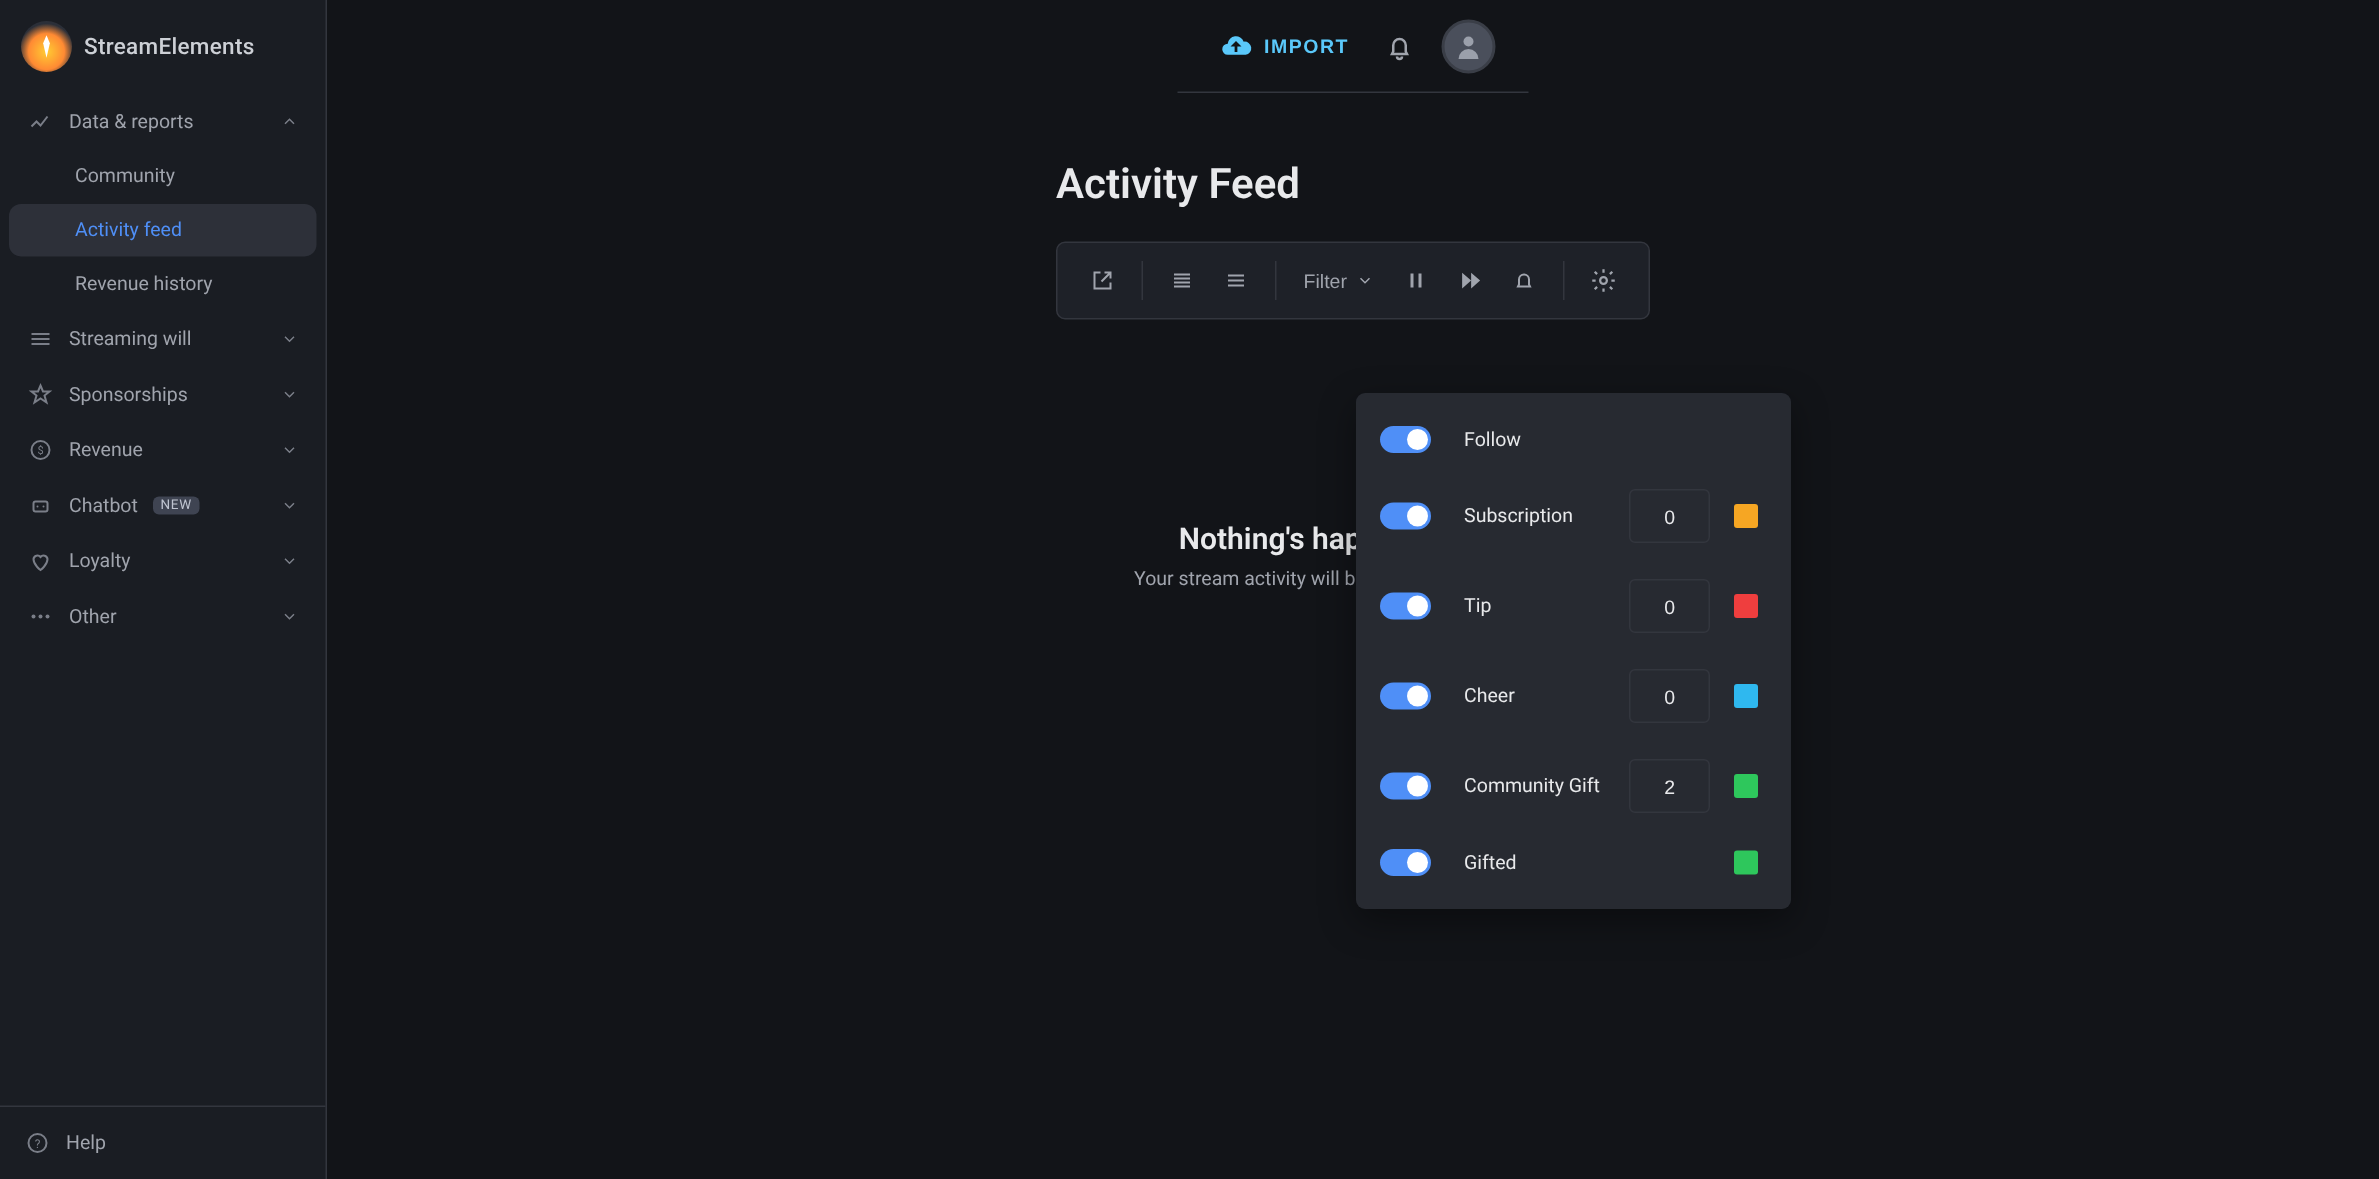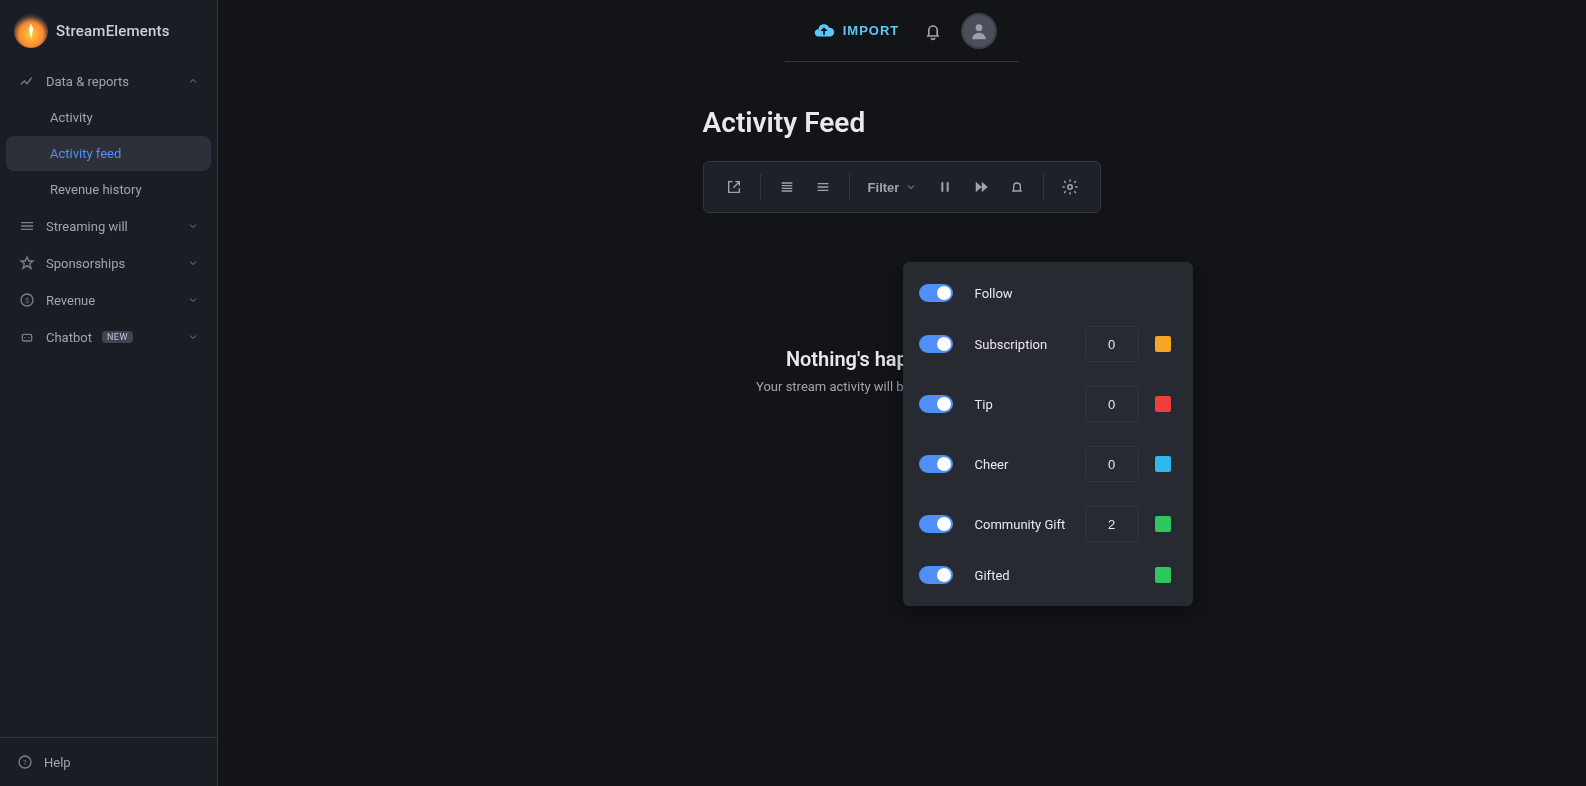--- a/index.html
+++ b/index.html
@@ -107,21 +107,21 @@
   .tb-btn {
     width: 36px; height: 34px; display:flex; align-items:center; justify-content:center;
     color: var(--text-secondary); cursor:pointer; border-radius:4px;
     background:none;border:none;
   }
   .tb-sep { width:1px; height:26px; background: var(--border); margin: 0 8px; }
   .filter-btn {
     display:flex; align-items:center; gap:6px;
     font-size:13px; color: var(--text-secondary); cursor:pointer;
     padding: 6px 10px;
-    background:none;border:none;font-weight:bold;
+    background:none;border:none;
   }
   .tb-right { margin-left:auto; display:flex; align-items:center; }
   
   .empty {
     text-align:center; padding: 50px 20px 80px;
   }
   .empty h2 { font-size:20px; font-weight:600; margin:0 0 8px; color:var(--text-primary);}
   .empty p { font-size:13px; color:var(--text-secondary); margin:0; }
   
   .popover {
@@ -187,21 +187,21 @@
             </svg>
         </span>
         <span>Data &amp; reports</span>
         <span class="chev">
           <svg width="12" height="12" viewBox="0 0 24 24">
               <path stroke="currentColor" stroke-width="2" fill="none" d="M6 15l6-6 6 6"></path>
             </svg>
         </span>
       </div>
       <div class="nav-item nav-sub">
-        <span>Activity</span>
+        <span>Community</span>
       </div>
       <div class="nav-item nav-sub active">
         <span>Activity feed</span>
       </div>
       <div class="nav-item nav-sub">
         <span>Revenue history</span>
       </div>
 
       <div class="nav-section">
         <span class="nav-icon">
@@ -256,21 +256,49 @@
         </span>
         <span>Chatbot</span>
         <span class="badge-new">NEW</span>
         <span class="chev">
           <svg width="12" height="12" viewBox="0 0 24 24">
               <path stroke="currentColor" stroke-width="2" fill="none" d="M6 9l6 6 6-6"></path>
             </svg>
         </span>
       </div>
 
-
+      <div class="nav-section">
+        <span class="nav-icon">
+          <svg width="16" height="16" viewBox="0 0 24 24">
+              <path stroke="currentColor" stroke-width="2" fill="none" d="M12 21s-7-5-7-11a4 4 0 0 1 7-2 4 4 0 0 1 7 2c0 6-7 11-7 11z"></path>
+            </svg>
+        </span>
+        <span>Loyalty</span>
+        <span class="chev">
+          <svg width="12" height="12" viewBox="0 0 24 24">
+              <path stroke="currentColor" stroke-width="2" fill="none" d="M6 9l6 6 6-6"></path>
+            </svg>
+        </span>
+      </div>
+
+      <div class="nav-section">
+        <span class="nav-icon">
+          <svg width="16" height="16" viewBox="0 0 24 24">
+              <circle cx="5" cy="12" r="2" fill="currentColor"></circle>
+              <circle cx="12" cy="12" r="2" fill="currentColor"></circle>
+              <circle cx="19" cy="12" r="2" fill="currentColor"></circle>
+            </svg>
+        </span>
+        <span>Other</span>
+        <span class="chev">
+          <svg width="12" height="12" viewBox="0 0 24 24">
+              <path stroke="currentColor" stroke-width="2" fill="none" d="M6 9l6 6 6-6"></path>
+            </svg>
+        </span>
+      </div>
     </nav>
 
     <div class="help-row">
       <span class="nav-icon">
         <svg width="16" height="16" viewBox="0 0 24 24">
             <circle cx="12" cy="12" r="9" stroke="currentColor" stroke-width="2" fill="none"></circle>
             <text x="12" y="17" text-anchor="middle" font-size="12" fill="currentColor">?</text>
           </svg>
       </span>
       <span>Help</span>

